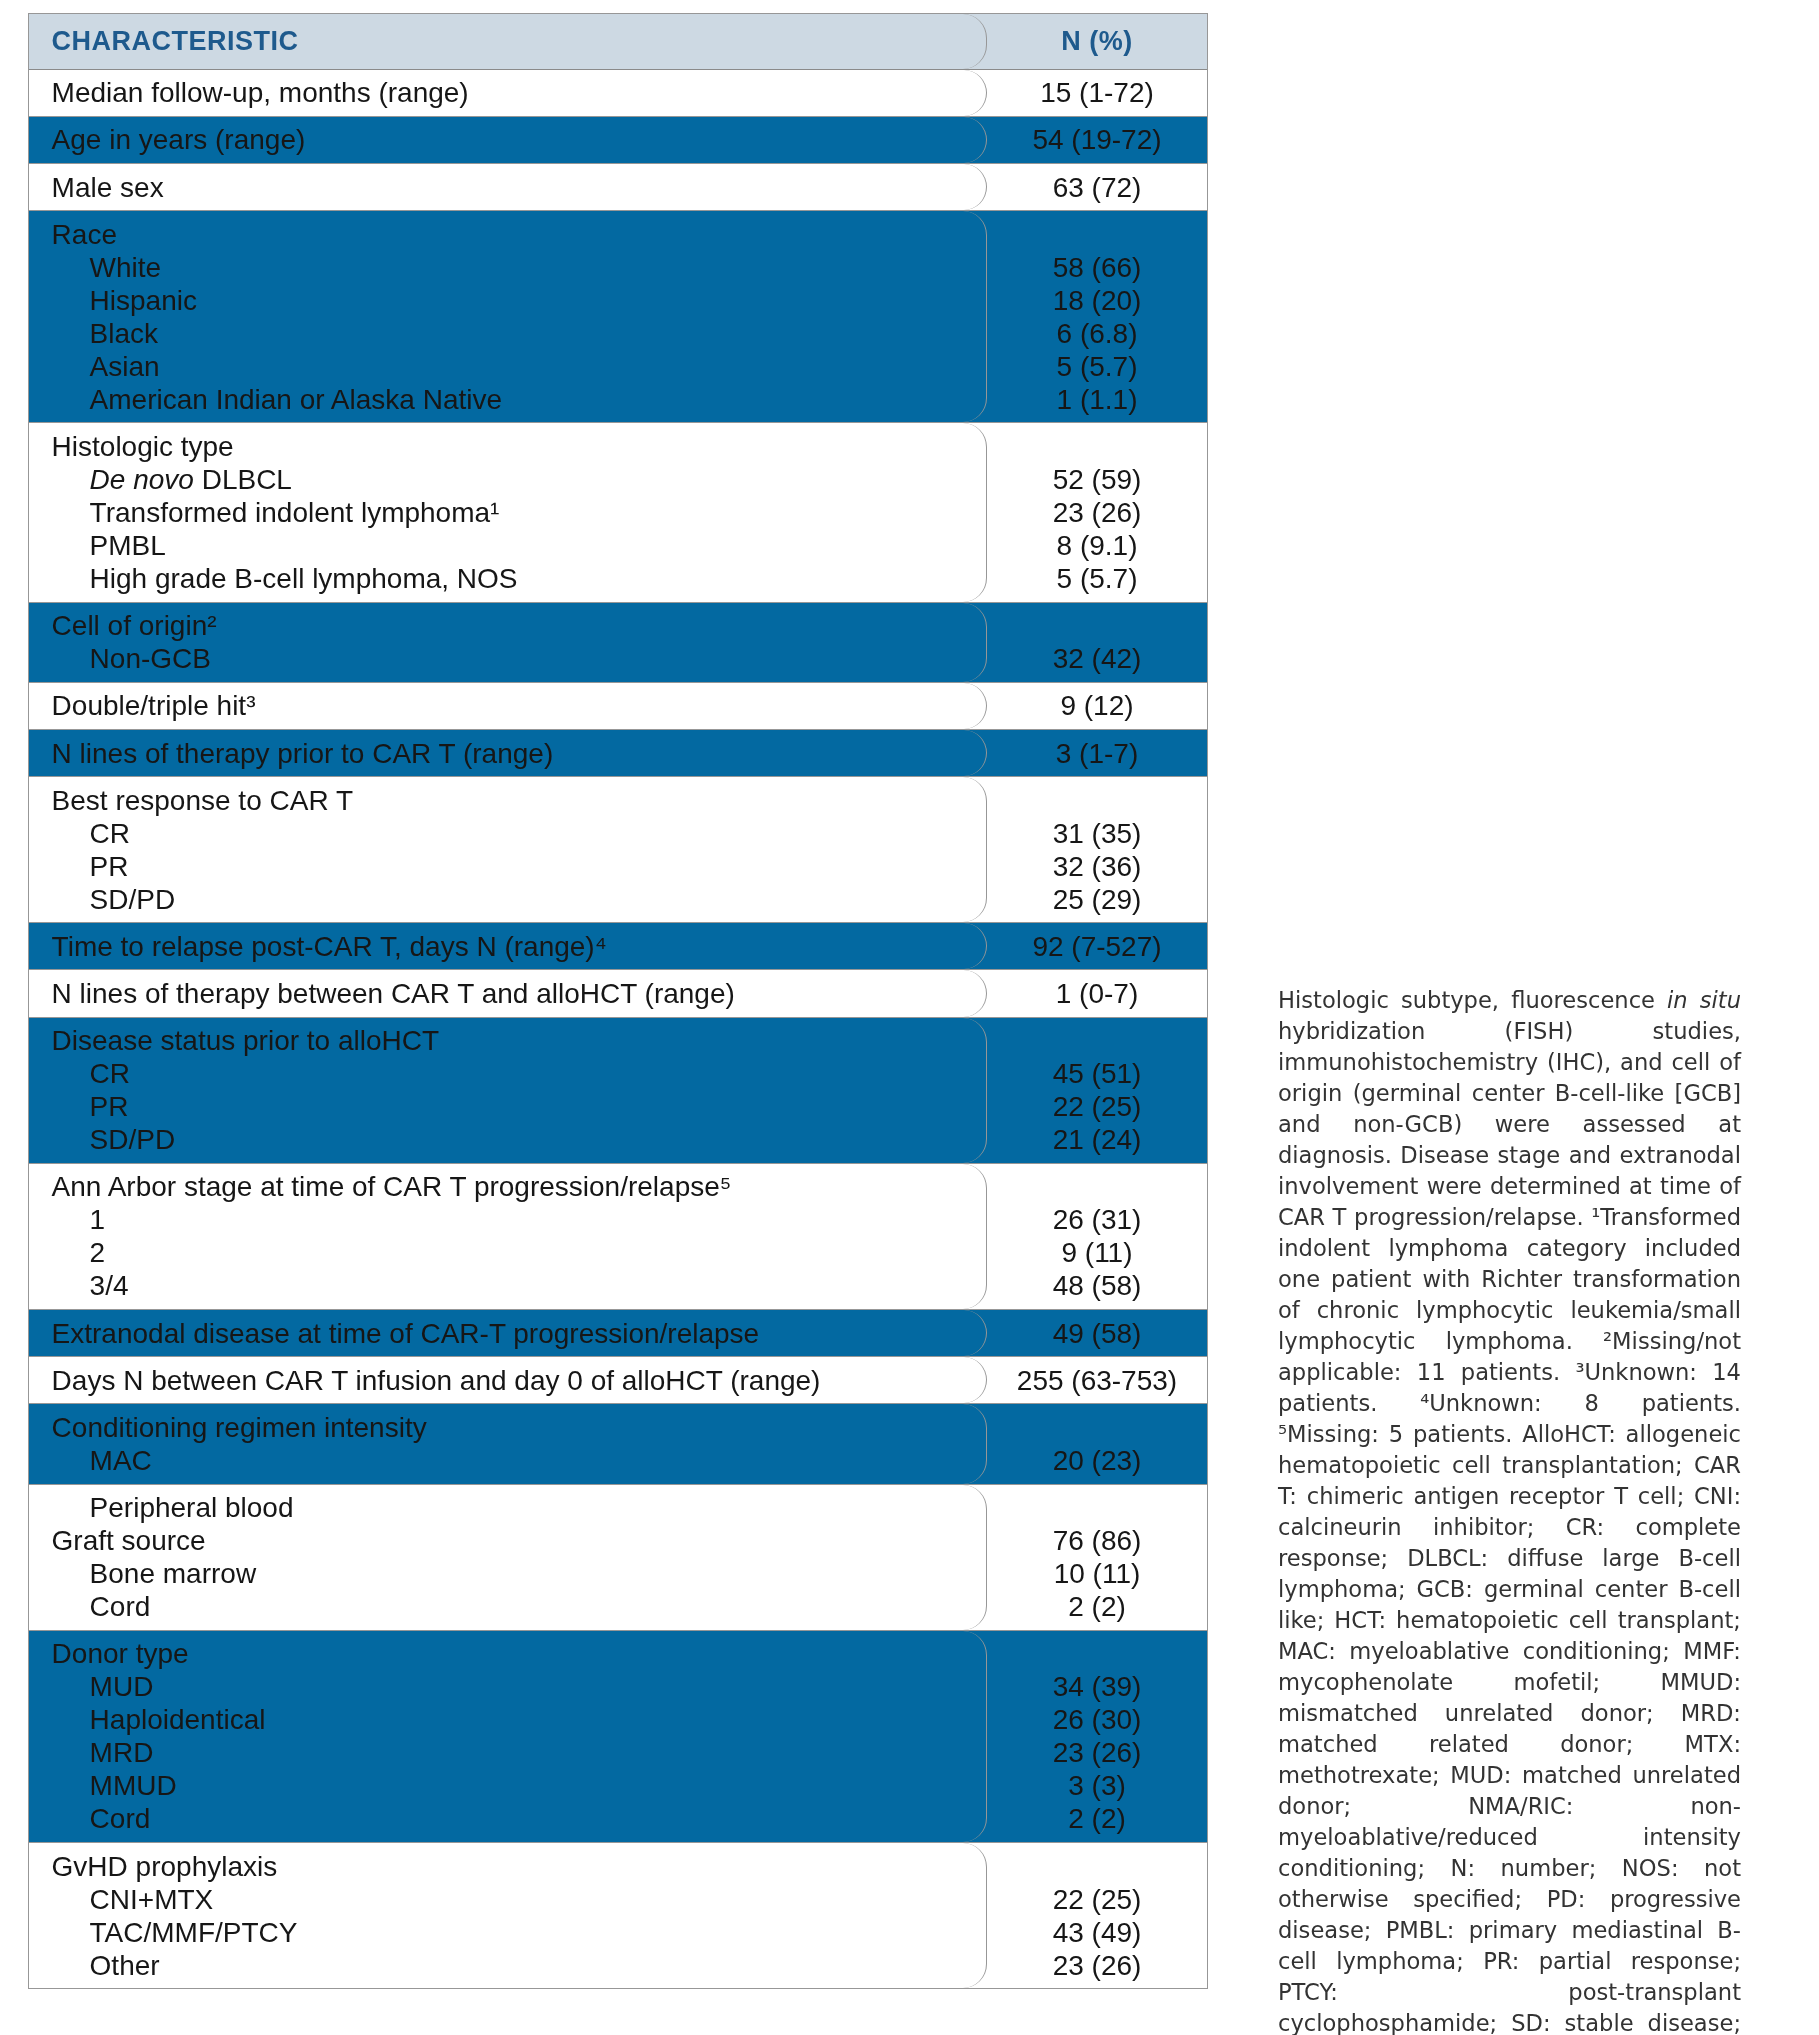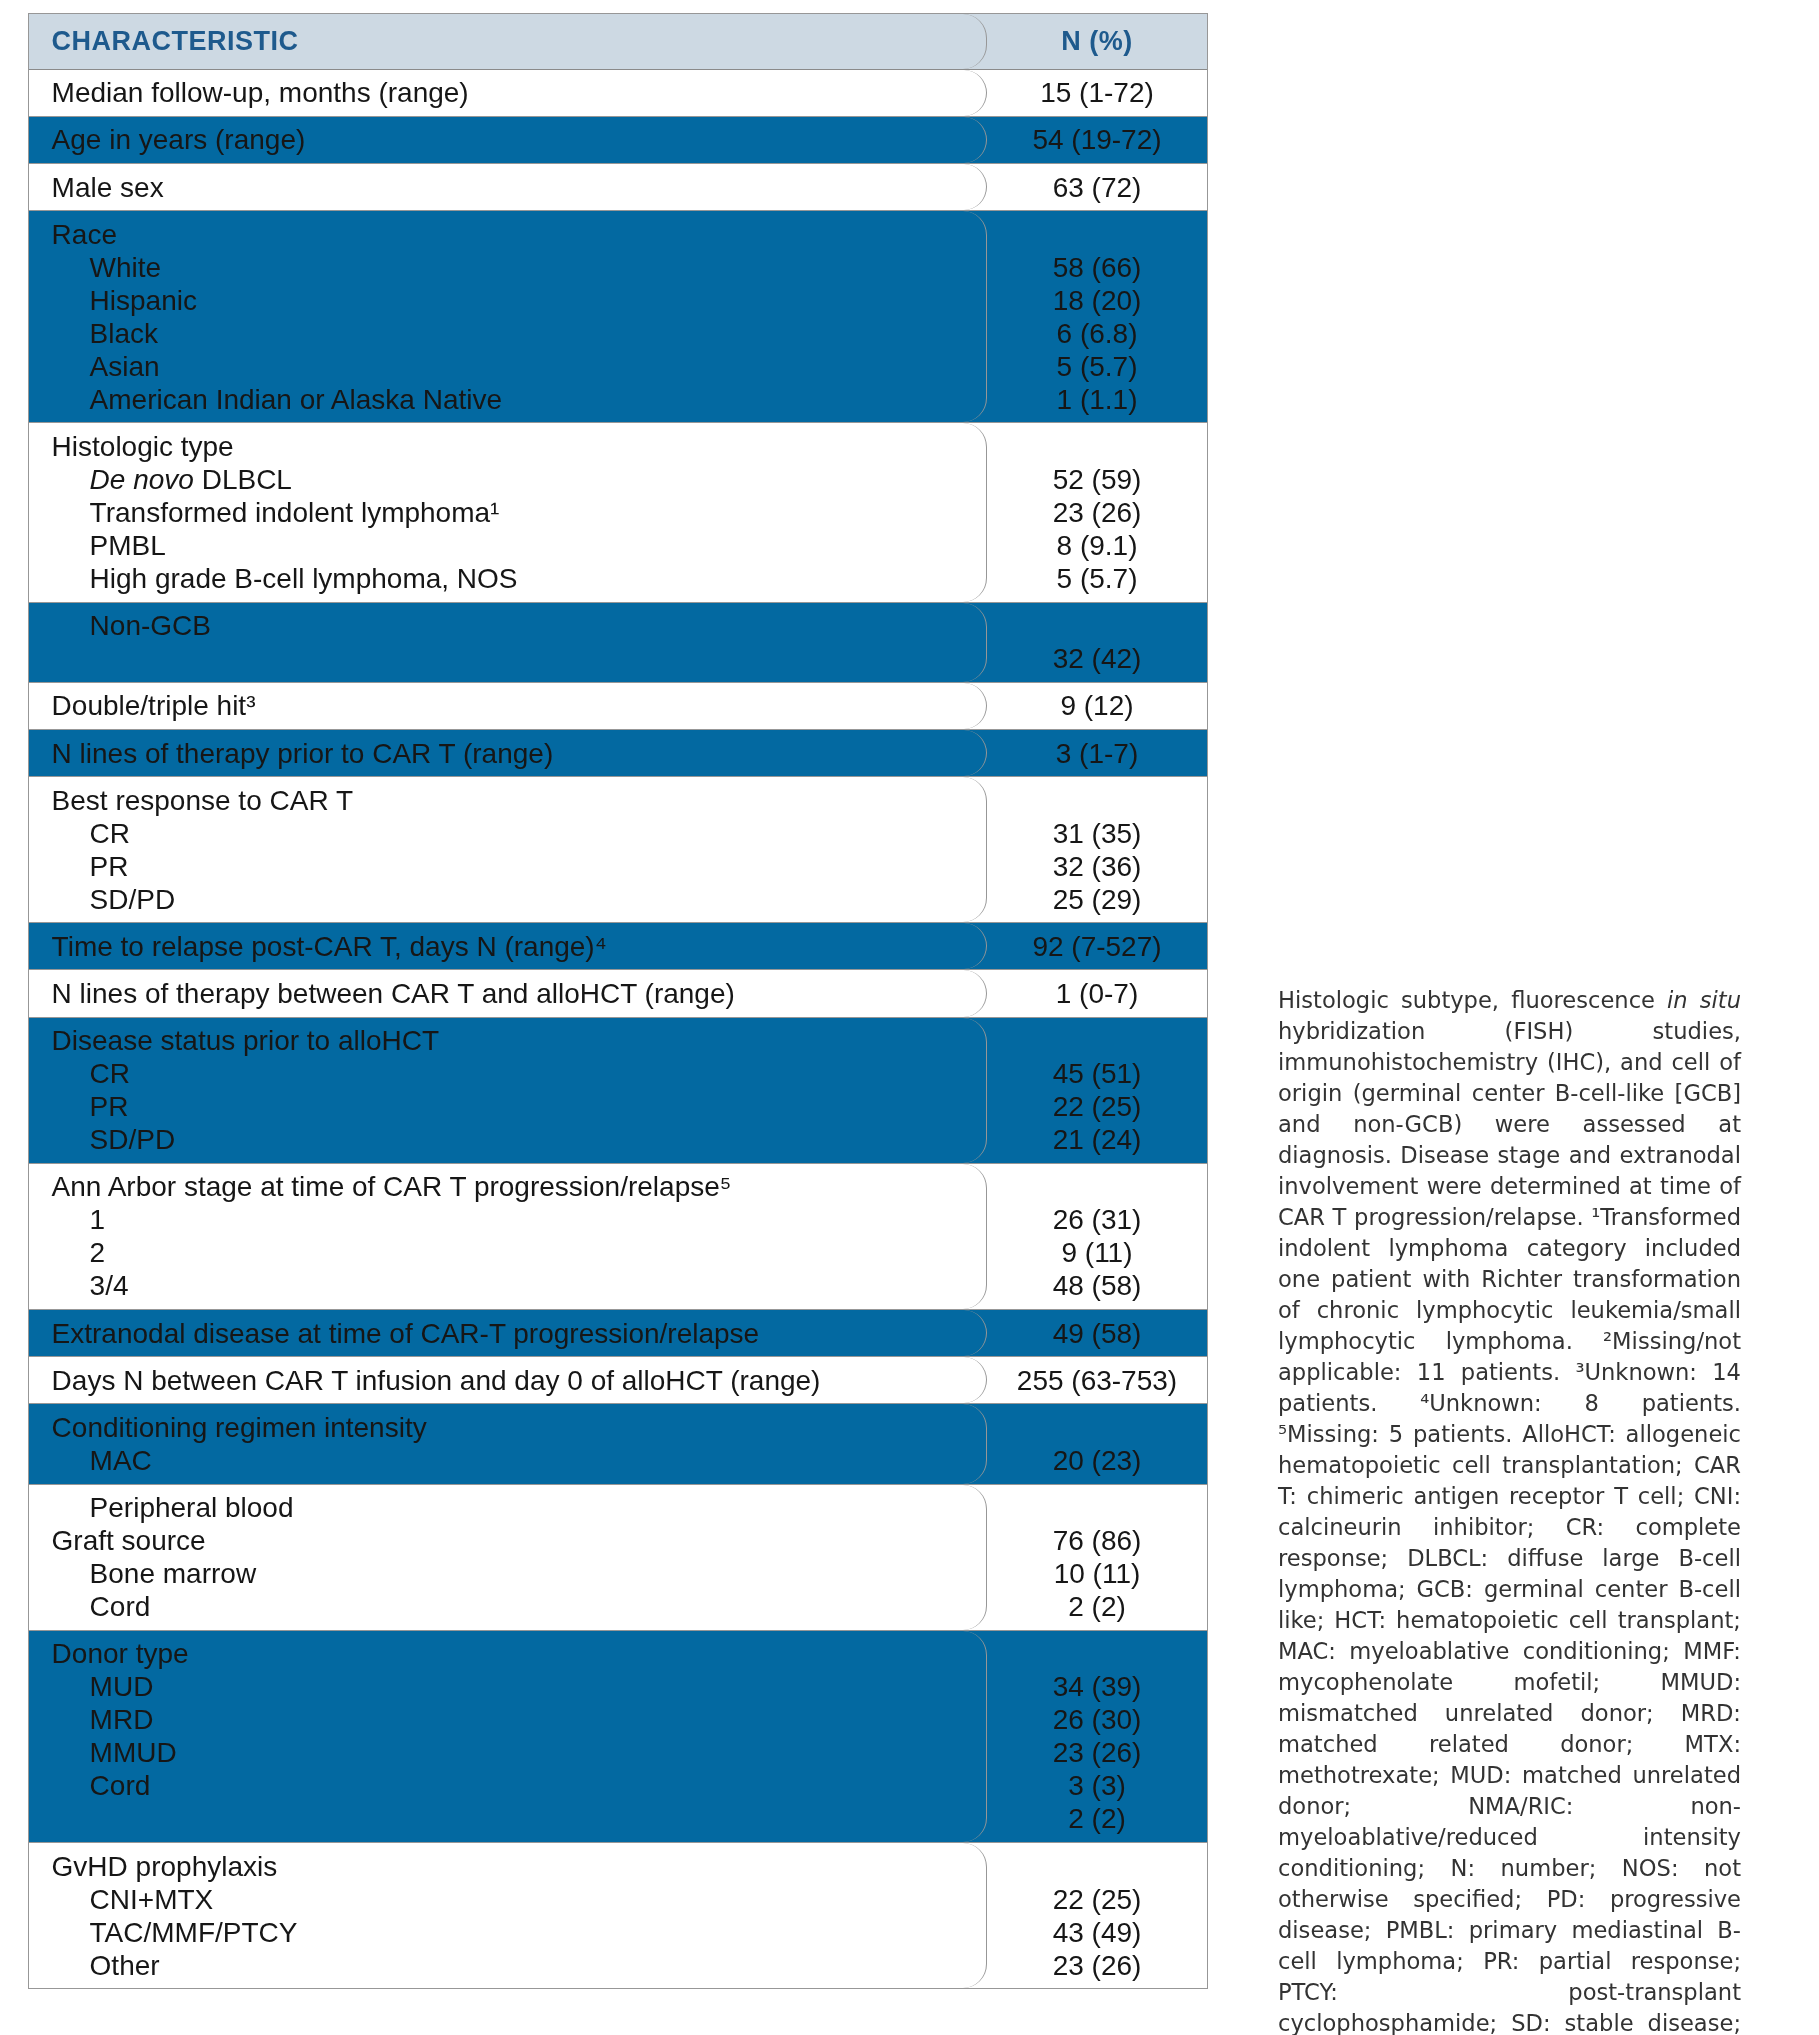--- a/index.html
+++ b/index.html
@@ -109,20 +109,21 @@
       <div class="rcell">
         <div class="vline">&nbsp;</div>
         <div class="vline">52 (59)</div>
         <div class="vline">23 (26)</div>
         <div class="vline">8 (9.1)</div>
         <div class="vline">5 (5.7)</div>
       </div>
     </div>
     <div class="trow alt1">
       <div class="lcell">
+        <div class="line"><span>Cell of origin²</span></div>
         <div class="line ind"><span>Non-GCB</span></div>
       </div>
       <div class="rcell">
         <div class="vline">&nbsp;</div>
         <div class="vline">32 (42)</div>
       </div>
     </div>
     <div class="trow alt0">
       <div class="lcell">
         <div class="line"><span>Double/triple hit³</span></div>
@@ -234,20 +235,21 @@
         <div class="vline">&nbsp;</div>
         <div class="vline">76 (86)</div>
         <div class="vline">10 (11)</div>
         <div class="vline">2 (2)</div>
       </div>
     </div>
     <div class="trow alt1">
       <div class="lcell">
         <div class="line"><span>Donor type</span></div>
         <div class="line ind"><span>MUD</span></div>
+        <div class="line ind"><span>Haploidentical</span></div>
         <div class="line ind"><span>MRD</span></div>
         <div class="line ind"><span>MMUD</span></div>
         <div class="line ind"><span>Cord</span></div>
       </div>
       <div class="rcell">
         <div class="vline">&nbsp;</div>
         <div class="vline">34 (39)</div>
         <div class="vline">26 (30)</div>
         <div class="vline">23 (26)</div>
         <div class="vline">3 (3)</div>

